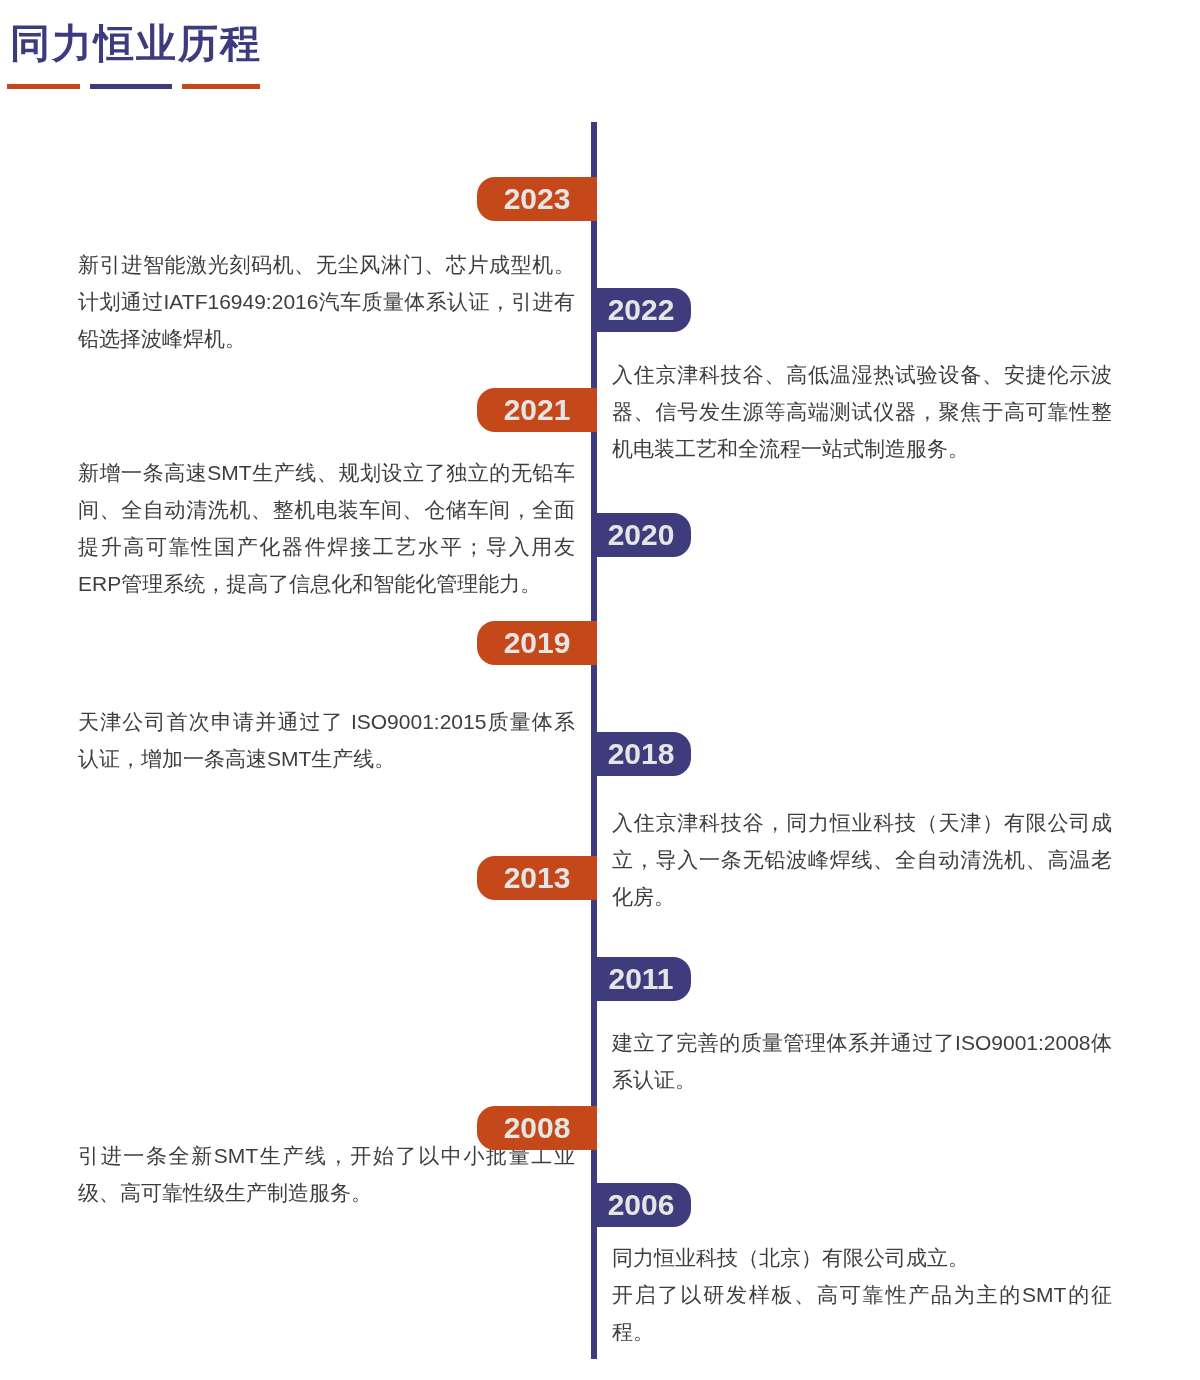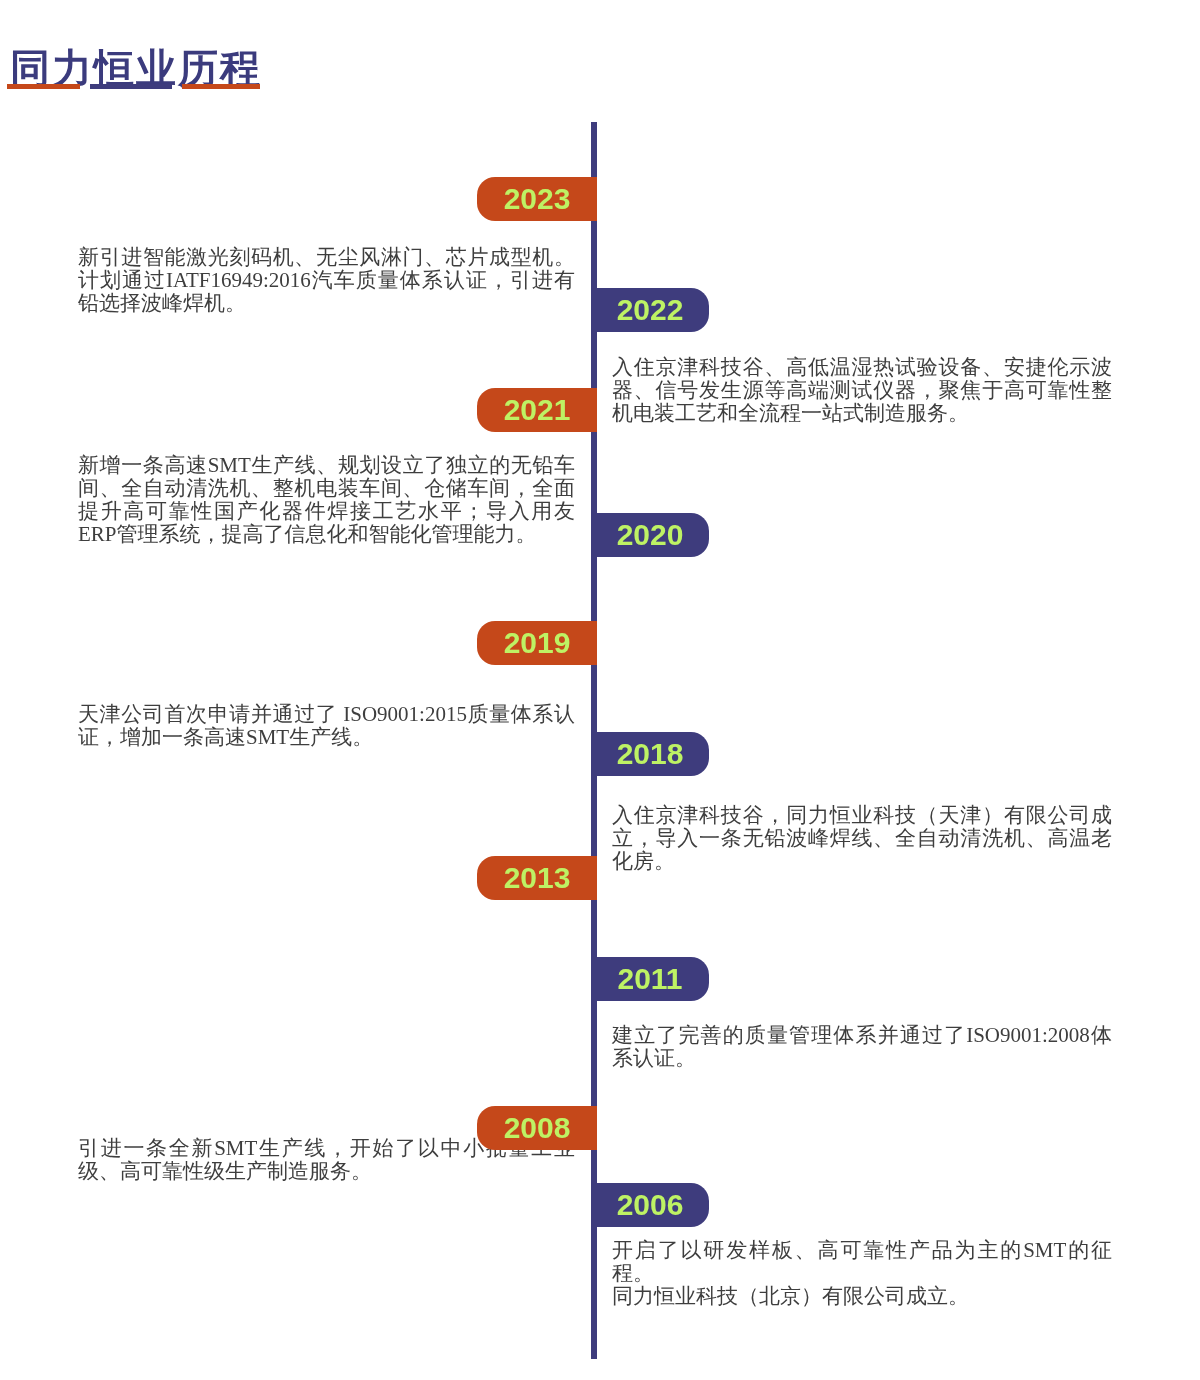--- a/index.html
+++ b/index.html
@@ -15,21 +15,20 @@
   }
 
   .page-title {
     position: absolute;
     left: 10px;
     top: 16px;
     font-size: 40px;
     font-weight: 700;
     letter-spacing: 2px;
     color: #3B3B7D;
-    margin-top: 25px;
   }
 
   .underline-seg {
     position: absolute;
     top: 84px;
     height: 5px;
   }
   .underline-orange { background: #C5481A; }
   .underline-purple { background: #3E3C7D; }
   .seg1 { left: 7px;   width: 73px; }
@@ -45,43 +44,42 @@
     background: #3E3C7D;
   }
 
   .badge {
     position: absolute;
     height: 44px;
     line-height: 44px;
     text-align: center;
     font-size: 30px;
     font-weight: 700;
-    color: #bef264;
+    color: #e5e5e5;
     z-index: 2;
   }
   .badge.left {
     left: 477px;
     width: 120px;
     background: #C5481A;
     border-radius: 18px 0 0 18px;
   }
   .badge.right {
     left: 591px;
-    width: 118px;
+    width: 100px;
     background: #3E3C7D;
     border-radius: 0 18px 18px 0;
   }
 
   .desc {
     position: absolute;
     font-size: 21px;
-    line-height: 23px;
+    line-height: 37px;
     color: #3E3E3E;
     text-align: justify;
-    font-family: Liberation Serif, serif;
   }
   .desc.left  { left: 78px;  width: 497px; }
   .desc.right { left: 612px; width: 500px; }
   .desc p { margin: 0; }
 </style>
 </head>
 <body>
 
 <div class="page">
 
@@ -126,17 +124,17 @@
     <p>建立了完善的质量管理体系并通过了ISO9001:2008体系认证。</p>
   </div>
 
   <div class="badge left" style="top:1106px">2008</div>
   <div class="desc left" style="top:1137px">
     <p>引进一条全新SMT生产线，开始了以中小批量工业级、高可靠性级生产制造服务。</p>
   </div>
 
   <div class="badge right" style="top:1183px">2006</div>
   <div class="desc right" style="top:1239px">
+    <p>同力恒业科技（北京）有限公司成立。</p>
     <p>开启了以研发样板、高可靠性产品为主的SMT的征程。</p>
-    <p>同力恒业科技（北京）有限公司成立。</p>
   </div>
 
 </div>
 
 </body></html>

